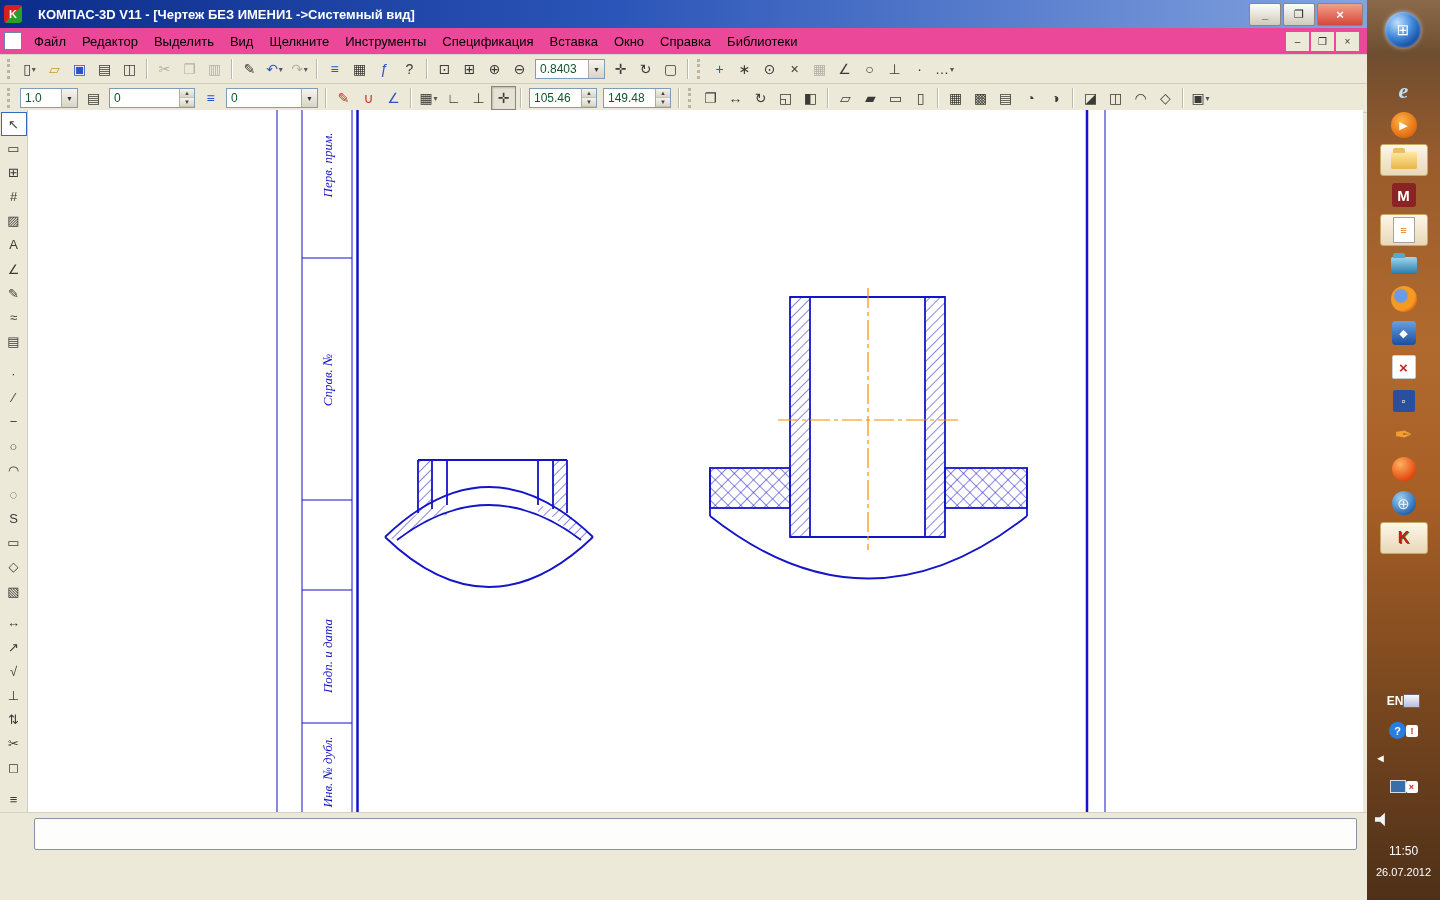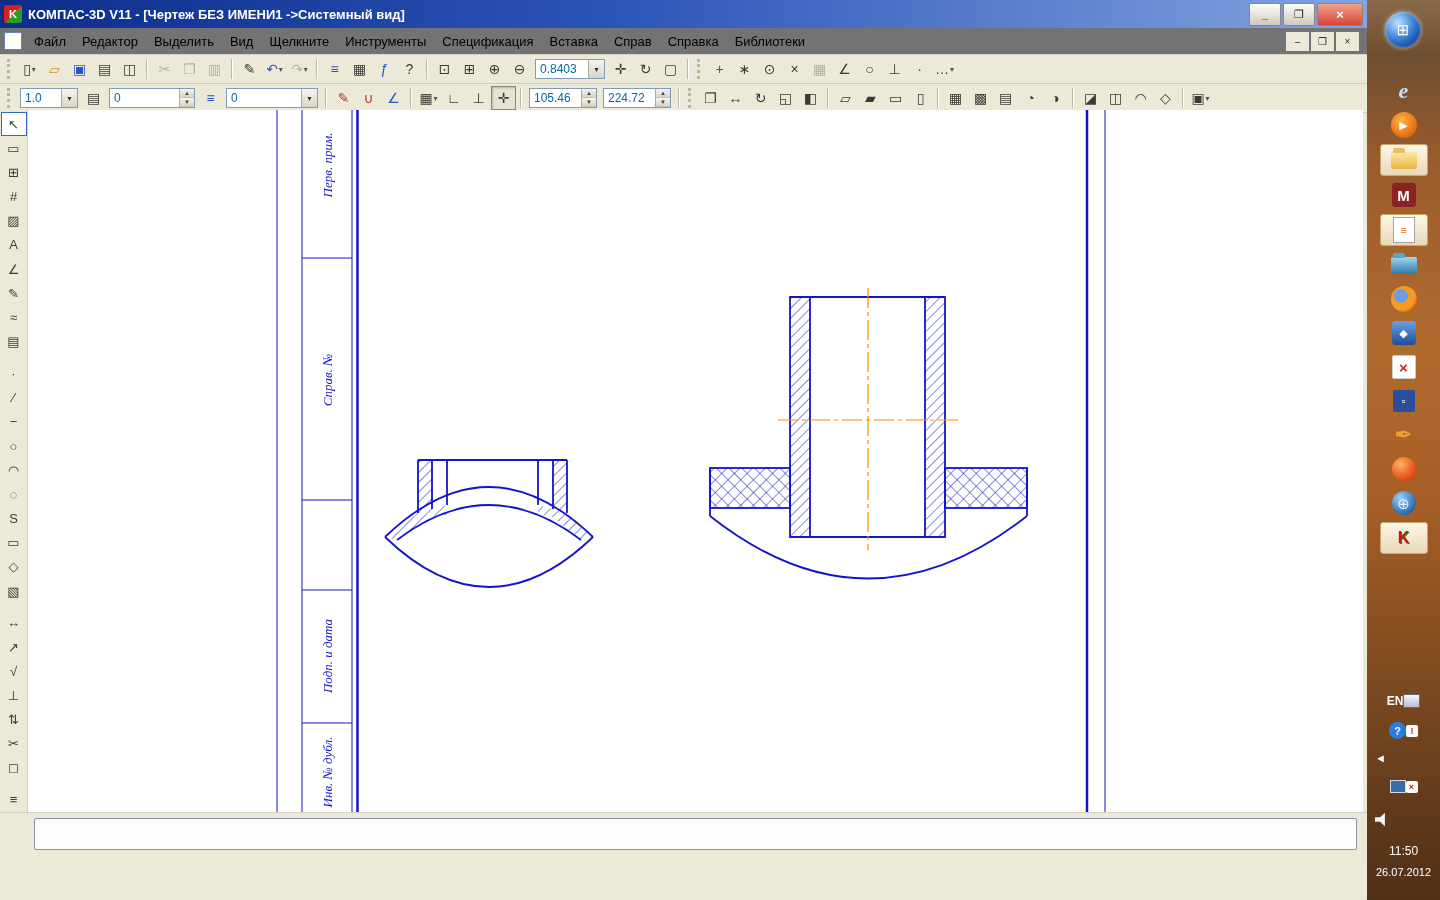--- a/index.html
+++ b/index.html
@@ -3,44 +3,44 @@
 <meta charset="utf-8">
 <style>
   html,body{margin:0;padding:0;width:1440px;height:900px;overflow:hidden;
     font-family:"Liberation Sans","DejaVu Sans",sans-serif;background:#000;position:relative;}
   
   .app{position:absolute;left:0;top:0;width:1367px;height:900px;background:#ece9d8;}
   .titlebar{height:28px;background:linear-gradient(90deg,#0c2c8a 0%,#2b55b8 45%,#84a4e0 100%);
     display:flex;align-items:center;padding:0 4px;box-sizing:border-box;}
   .title-icon{width:18px;height:18px;border-radius:3px;background:linear-gradient(135deg,#d42020 50%,#28a028 50%);
     display:flex;align-items:center;justify-content:center;color:#fff;font-size:11px;font-weight:bold;}
-  .title-text{color:#fff;font-weight:bold;font-size:13px;margin-left:6px;flex:1;white-space:nowrap;overflow:hidden;}
+  .title-text{color:#fff;font-weight:bold;font-size:13px;margin-left:16px;flex:1;white-space:nowrap;overflow:hidden;}
   .title-btn{width:30px;height:21px;margin-left:2px;background:linear-gradient(#fdfdfb,#cfcabb);
     border:1px solid #8a867a;border-radius:2px;display:flex;align-items:center;justify-content:center;
     font-size:11px;color:#222;font-weight:bold;}
   .title-btn.close{width:44px;background:linear-gradient(#f2a08a,#d5473a);color:#fff;font-size:13px;}
   
-  .menubar{height:26px;display:flex;align-items:center;background:#737373;border-bottom:1px solid #d8d4c8;padding:0 4px;}
+  .menubar{height:26px;display:flex;align-items:center;background:#ec4899;border-bottom:1px solid #d8d4c8;padding:0 4px;}
   .mdi-doc{width:16px;height:16px;background:#fff;border:1px solid #6a86b0;margin-right:4px;}
   .mitem{padding:3px 8px;font-size:13px;color:#000;}
   .mdi-controls{margin-left:auto;display:flex;gap:2px;padding-right:4px;}
   .mdibtn{width:21px;height:17px;display:flex;align-items:center;justify-content:center;font-size:10px;
     color:#333;background:#ece9d8;border:1px solid #ece9d8;}
   
   .toolbar{height:28px;display:flex;align-items:center;background:#ece9d8;border-bottom:1px solid #cfccc0;padding:0 3px;}
   .tbtn{height:22px;min-width:23px;display:flex;align-items:center;justify-content:center;border:1px solid transparent;position:relative;}
   .tbtn.pressed{background:#e6e2d4;border:1px solid #8a867a;box-shadow:inset 1px 1px 2px rgba(0,0,0,.2);}
   .glyph{font-size:14px;color:#3a3a36;line-height:1;}
   .glyph.blu{color:#2855c8}.glyph.yel{color:#c89a28}.glyph.red{color:#c03028}
   .tbtn.off .glyph{color:#b4b0a4;}
   .dd{font-size:8px;color:#555;margin-left:1px;}
   .tsep{width:1px;height:20px;background:#bcb8aa;border-right:1px solid #fff;margin:0 4px;}
   .grip{width:3px;height:20px;border-left:3px dotted #b8b4a6;margin:0 4px;}
   .combo,.spin{display:flex;align-items:center;height:20px;background:#fff;border:1px solid #7f9db9;margin:0 3px;box-sizing:border-box;}
-  .cval{flex:1;font-size:12px;padding:0 4px;color:#0369a1;white-space:nowrap;overflow:hidden;}
+  .cval{flex:1;font-size:12px;padding:0 4px;color:#14532d;white-space:nowrap;overflow:hidden;}
   .cbtn{width:15px;height:100%;background:linear-gradient(#f6f4ee,#d8d4c6);border-left:1px solid #b0aca0;
     font-size:7px;display:flex;align-items:center;justify-content:center;color:#333;}
   .spinbtns{width:14px;height:100%;display:flex;flex-direction:column;border-left:1px solid #b0aca0;}
   .spinbtns span{flex:1;font-size:6px;line-height:7px;display:flex;align-items:center;justify-content:center;
     background:linear-gradient(#f6f4ee,#d8d4c6);color:#444;border-bottom:1px solid #c8c4b6;}
   .w58{width:58px}.w64{width:68px}.w70{width:70px}.w86{width:86px}.w92{width:92px}
   
   .lefttools{position:absolute;left:0;top:110px;width:28px;height:702px;background:#ece9d8;
     border-right:1px solid #d0ccc0;display:flex;flex-direction:column;align-items:center;padding-top:2px;box-sizing:border-box;}
   .ltbtn{width:24px;height:23px;display:flex;align-items:center;justify-content:center;border:1px solid transparent;}
@@ -122,21 +122,21 @@
     <div class="mdi-doc"></div>
     <div id="menu-items" style="display:flex">
         <div class="mitem">Файл</div>
         <div class="mitem">Редактор</div>
         <div class="mitem">Выделить</div>
         <div class="mitem">Вид</div>
         <div class="mitem">Щелкните</div>
         <div class="mitem">Инструменты</div>
         <div class="mitem">Спецификация</div>
         <div class="mitem">Вставка</div>
-        <div class="mitem">Справ</div>
+        <div class="mitem">Окно</div>
         <div class="mitem">Справка</div>
         <div class="mitem">Библиотеки</div>
       </div>
     <div class="mdi-controls">
       <div class="mdibtn">–</div>
       <div class="mdibtn">❐</div>
       <div class="mdibtn">×</div>
     </div>
   </div>
 
@@ -303,21 +303,21 @@
       </div>
       <div class="tsep"></div>
       <div class="spin w64">
         <span class="cval">105.46</span>
         <span class="spinbtns">
           <span>▲</span>
           <span>▼</span>
         </span>
       </div>
       <div class="spin w64">
-        <span class="cval">224.72</span>
+        <span class="cval">149.48</span>
         <span class="spinbtns">
           <span>▲</span>
           <span>▼</span>
         </span>
       </div>
       <div class="tsep"></div>
       <div class="grip"></div>
       <div class="tbtn">
         <span class="glyph">❐</span>
       </div>

